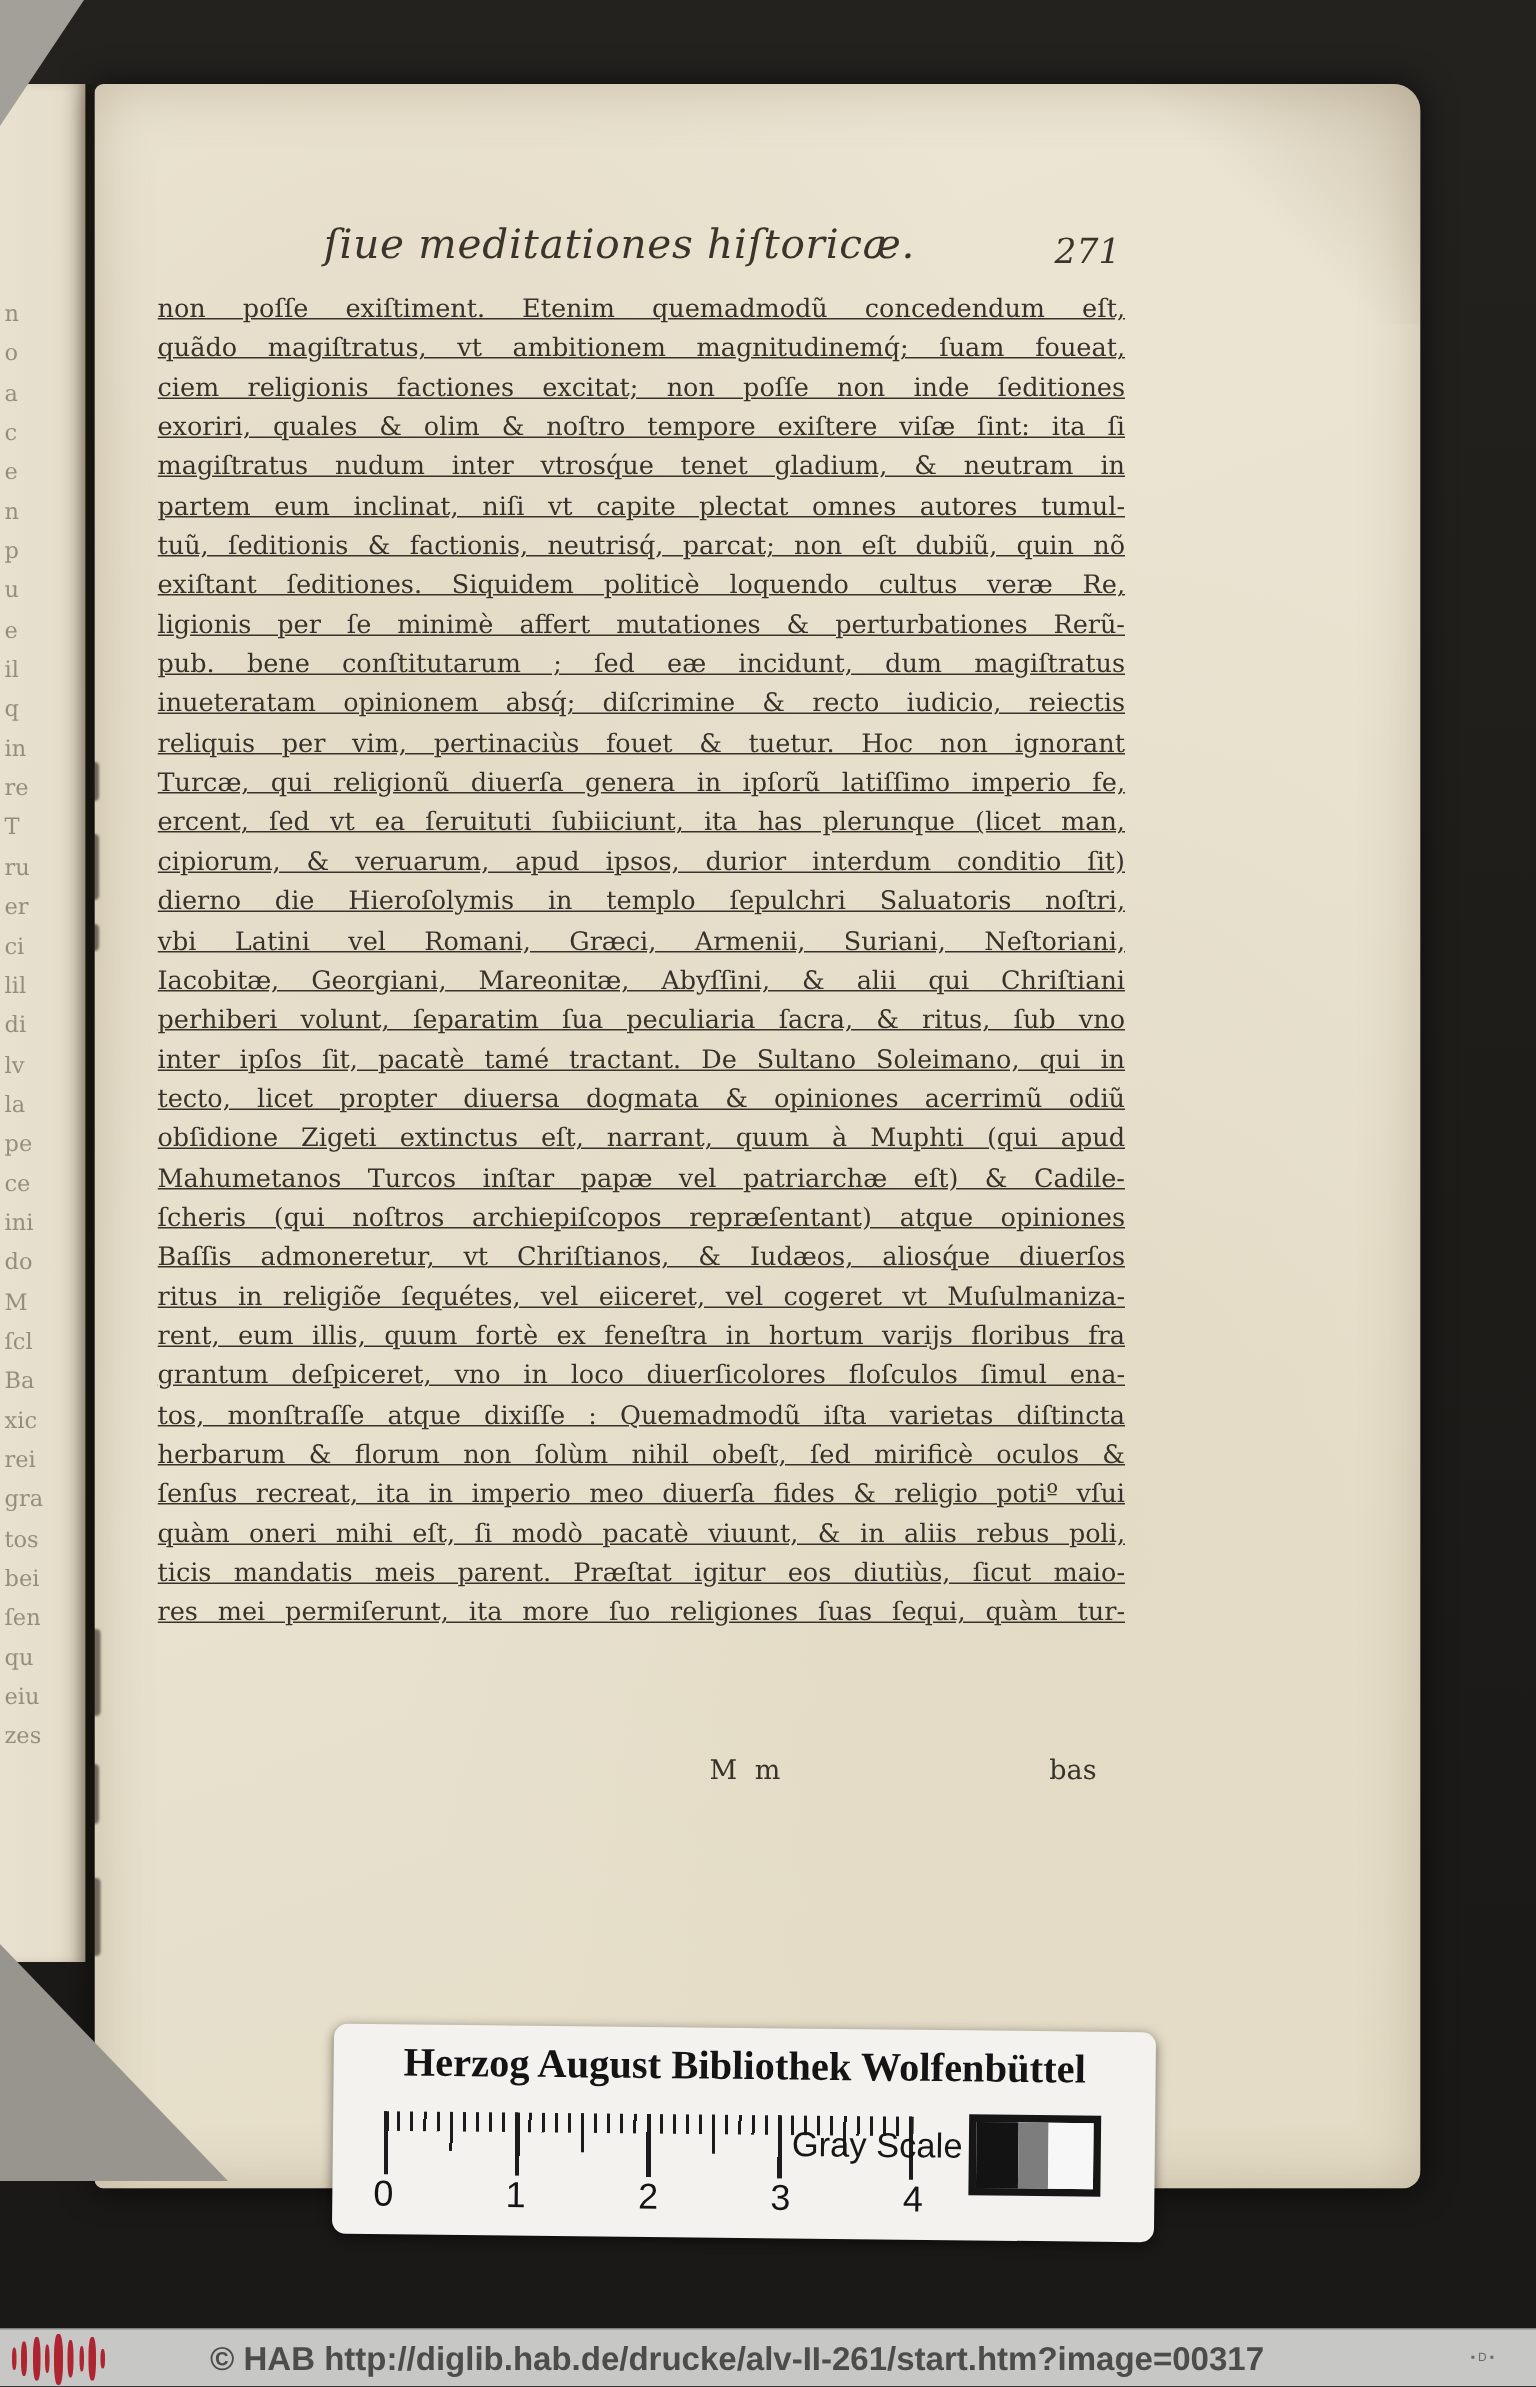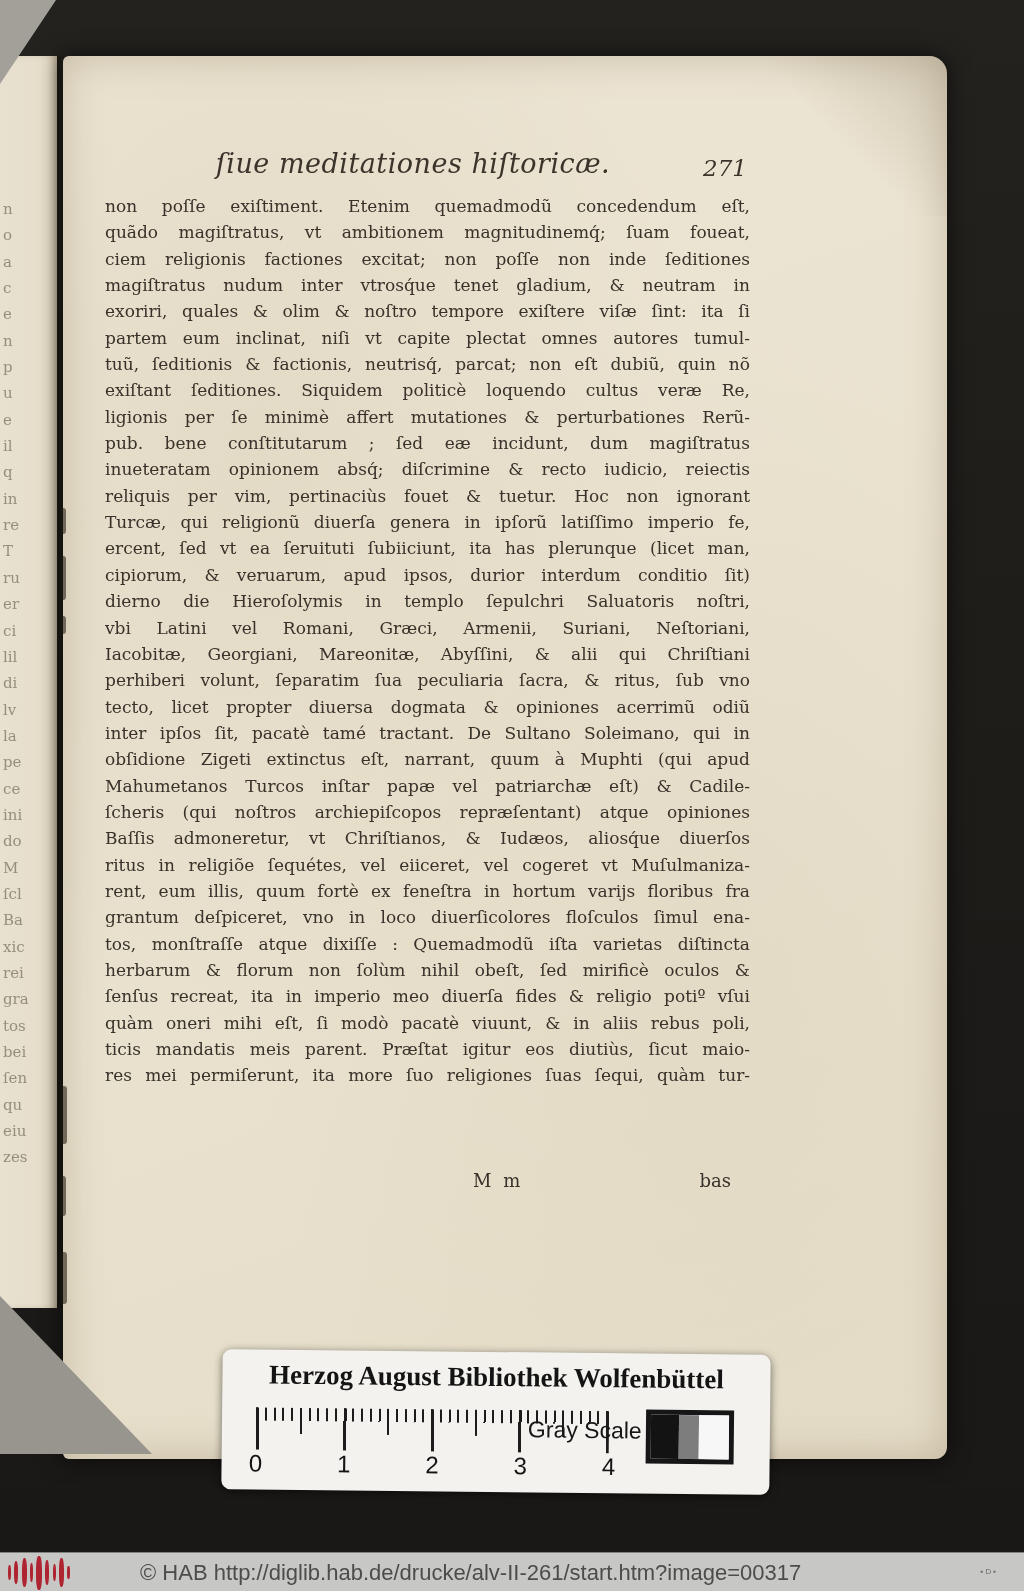--- a/index.html
+++ b/index.html
@@ -23,21 +23,21 @@
           linear-gradient(160deg,#ece5d3 0%,#e9e2cf 55%,#e4dcc6 100%);
         border-radius:6px 18px 12px 6px;
         box-shadow:inset 0 0 40px rgba(120,100,70,.30), 0 0 22px rgba(0,0,0,.65);}
   .fold{position:absolute;right:0;top:0;width:190px;height:160px;border-radius:0 18px 0 0;
         background:linear-gradient(225deg,rgba(140,125,100,.30),rgba(140,125,100,0) 55%);}
   .running-title{position:absolute;left:110px;top:92px;width:480px;text-align:center;
         font-style:italic;font-size:27px;letter-spacing:.5px;color:#3a342b;}
   .page-num{position:absolute;left:640px;top:99px;font-style:italic;font-size:23px;color:#3a342b;}
   .text-block{position:absolute;left:42px;top:137px;width:645px;}
   .bline{height:26.35px;line-height:26.35px;overflow:hidden;text-align:justify;
-         font-size:17px;word-spacing:.6px;color:#38322a;}
+         font-size:17px;word-spacing:.6px;color:#38322a;text-decoration:underline;}
   .bline::after{content:"";display:inline-block;width:100%;}
   .sig{position:absolute;left:382px;top:1114px;font-size:18px;letter-spacing:3px;color:#38322a;margin-left:28px;}
   .catch{position:absolute;left:588px;top:1114px;width:80px;text-align:right;
          font-size:18px;color:#38322a;}
   .smudge{position:absolute;left:-3px;width:6px;background:rgba(28,22,12,.55);
           border-radius:3px;filter:blur(.6px);}
   .s1{top:452px;height:26px;} .s2{top:500px;height:44px;} .s3{top:560px;height:18px;}
   .s4{top:1030px;height:58px;width:7px;} .s5{top:1120px;height:40px;} .s6{top:1196px;height:52px;width:7px;}
   
   .glass{position:absolute;}
@@ -75,21 +75,21 @@
         border-top:1px solid rgba(0,0,0,.35);}
   .hab-logo{position:absolute;left:8px;top:2px;width:62px;height:35px;display:flex;
         align-items:center;justify-content:space-between;}
   .hab-logo i{display:block;background:#ae2430;border-radius:40%;}
   .hab-logo i:nth-child(1){width:3px;height:15px;} .hab-logo i:nth-child(2){width:4px;height:23px;}
   .hab-logo i:nth-child(3){width:5px;height:29px;} .hab-logo i:nth-child(4){width:3px;height:19px;}
   .hab-logo i:nth-child(5){width:6px;height:34px;} .hab-logo i:nth-child(6){width:4px;height:25px;}
   .hab-logo i:nth-child(7){width:3px;height:17px;} .hab-logo i:nth-child(8){width:5px;height:29px;}
   .hab-logo i:nth-child(9){width:3px;height:13px;}
   .url{position:absolute;left:140px;top:0;height:39px;line-height:39px;
-        font-family:"Liberation Sans",sans-serif;font-size:22px;color:#4c4c4c;}
+        font-family:"Liberation Sans",sans-serif;font-size:22px;color:#4c4c4c;font-weight:bold;}
   .tiny{position:absolute;right:26px;top:14px;font-family:"Liberation Sans",sans-serif;
         font-size:8px;letter-spacing:2px;color:#6a6a6a;}
 </style>
 </head>
 <body>
 
 <div class="stage">
 
   <div class="strip">
     <div class="frag-col">
@@ -135,38 +135,38 @@
   <div class="gutter"></div>
 
   <div class="page">
     <div class="fold"></div>
     <div class="running-title">ſiue meditationes hiſtoricæ.</div>
     <div class="page-num">271</div>
     <div class="text-block">
         <div class="bline">non poſſe exiſtiment. Etenim quemadmodũ concedendum eſt,</div>
         <div class="bline">quãdo magiſtratus, vt ambitionem magnitudinemq́; ſuam foueat,</div>
         <div class="bline">ciem religionis factiones excitat; non poſſe non inde ſeditiones</div>
+        <div class="bline">exoriri, quales &amp; olim &amp; noſtro tempore exiſtere viſæ ſint: ita ſi</div>
         <div class="bline">magiſtratus nudum inter vtrosq́ue tenet gladium, &amp; neutram in</div>
-        <div class="bline">exoriri, quales &amp; olim &amp; noſtro tempore exiſtere viſæ ſint: ita ſi</div>
         <div class="bline">partem eum inclinat, niſi vt capite plectat omnes autores tumul-</div>
         <div class="bline">tuũ, ſeditionis &amp; factionis, neutrisq́, parcat; non eſt dubiũ, quin nõ</div>
         <div class="bline">exiſtant ſeditiones. Siquidem politicè loquendo cultus veræ Re,</div>
         <div class="bline">ligionis per ſe minimè affert mutationes &amp; perturbationes Rerũ-</div>
         <div class="bline">pub. bene conſtitutarum ; ſed eæ incidunt, dum magiſtratus</div>
         <div class="bline">inueteratam opinionem absq́; diſcrimine &amp; recto iudicio, reiectis</div>
         <div class="bline">reliquis per vim, pertinaciùs fouet &amp; tuetur. Hoc non ignorant</div>
         <div class="bline">Turcæ, qui religionũ diuerſa genera in ipſorũ latiſſimo imperio fe,</div>
         <div class="bline">ercent, ſed vt ea ſeruituti ſubiiciunt, ita has plerunque (licet man,</div>
         <div class="bline">cipiorum, &amp; veruarum, apud ipsos, durior interdum conditio ſit)</div>
         <div class="bline">dierno die Hieroſolymis in templo ſepulchri Saluatoris noſtri,</div>
         <div class="bline">vbi Latini vel Romani, Græci, Armenii, Suriani, Neſtoriani,</div>
         <div class="bline">Iacobitæ, Georgiani, Mareonitæ, Abyſſini, &amp; alii qui Chriſtiani</div>
         <div class="bline">perhiberi volunt, ſeparatim ſua peculiaria ſacra, &amp; ritus, ſub vno</div>
+        <div class="bline">inter ipſos ſit, pacatè tamé tractant. De Sultano Soleimano, qui in</div>
         <div class="bline">tecto, licet propter diuersa dogmata &amp; opiniones acerrimũ odiũ</div>
-        <div class="bline">inter ipſos ſit, pacatè tamé tractant. De Sultano Soleimano, qui in</div>
         <div class="bline">obſidione Zigeti extinctus eſt, narrant, quum à Muphti (qui apud</div>
         <div class="bline">Mahumetanos Turcos inſtar papæ vel patriarchæ eſt) &amp; Cadile-</div>
         <div class="bline">ſcheris (qui noſtros archiepiſcopos repræſentant) atque opiniones</div>
         <div class="bline">Baſſis admoneretur, vt Chriſtianos, &amp; Iudæos, aliosq́ue diuerſos</div>
         <div class="bline">ritus in religiõe ſequétes, vel eiiceret, vel cogeret vt Muſulmaniza-</div>
         <div class="bline">rent, eum illis, quum fortè ex feneſtra in hortum varijs floribus fra</div>
         <div class="bline">grantum deſpiceret, vno in loco diuerſicolores floſculos ſimul ena-</div>
         <div class="bline">tos, monſtraſſe atque dixiſſe : Quemadmodũ iſta varietas diſtincta</div>
         <div class="bline">herbarum &amp; florum non ſolùm nihil obeſt, ſed mirificè oculos &amp;</div>
         <div class="bline">ſenſus recreat, ita in imperio meo diuerſa fides &amp; religio potiº vſui</div>

